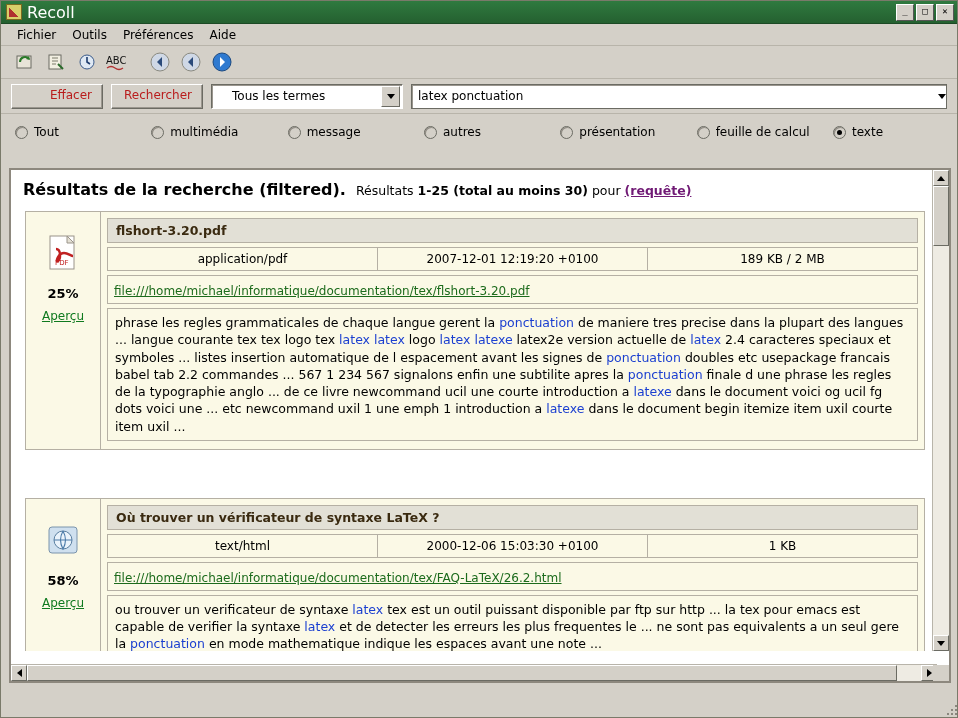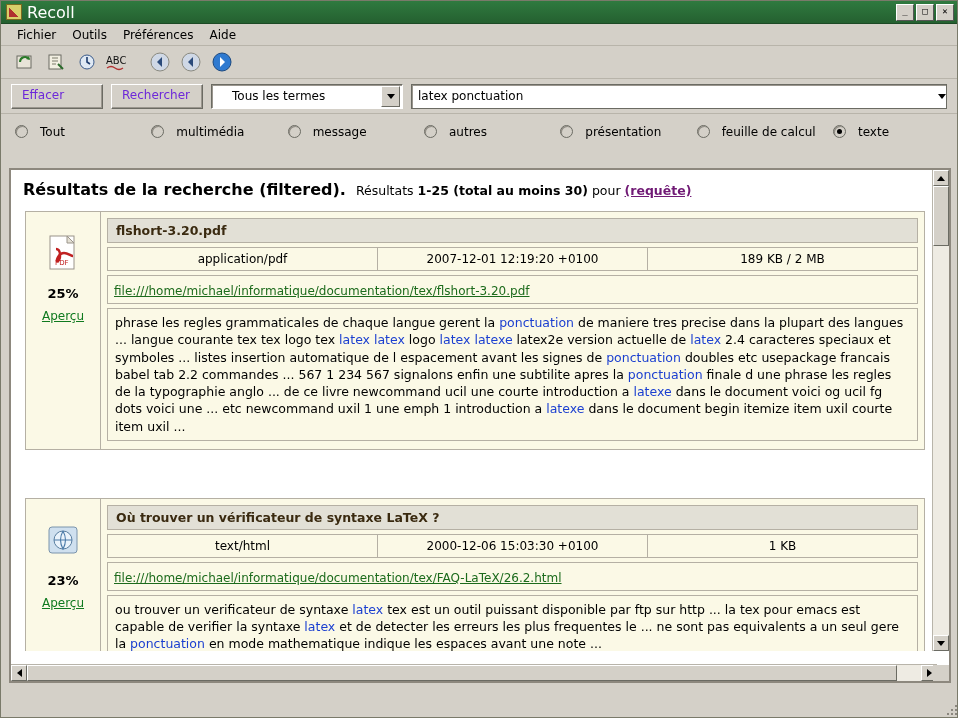--- a/index.html
+++ b/index.html
@@ -107,22 +107,22 @@
   }
   .btn {
     height: 23px;
     min-width: 70px;
     padding: 0 10px;
     background: #d4d0c8;
     border: 1px solid #ffffff;
     border-right-color: #6b6b63;
     border-bottom-color: #6b6b63;
     font-size: 12px;
-    color: #6d28d9;
-    text-align: left;
+    color: #b91c1c;
+    text-align: right;
     line-height: 21px;
     box-shadow: inset -1px -1px 0 #9a968e;
   }
   .combo {
     height: 23px;
     width: 190px;
     background: #ffffff;
     border: 1px solid #6b6b63;
     border-right-color: #ffffff;
     border-bottom-color: #ffffff;
@@ -178,22 +178,22 @@
     height: 36px;
     background: #d4d0c8;
     border-top: 1px solid #b8b4aa;
     display: flex;
     align-items: center;
     padding: 0 14px;
     gap: 0;
   }
   .radio-item {
     display: flex;
-    align-items: flex-start;
-    gap: 12px;
+    align-items: flex-end;
+    gap: 6px;
     font-size: 12px;
     color: #000;
     flex: 1;
     justify-content: flex-start;
     white-space: nowrap;
   }
   .radio {
     width: 11px; height: 11px;
     border-radius: 50%;
     border: 1px solid #6b6b63;
@@ -566,21 +566,21 @@
 
       <div class="result" style="margin-top:48px;">
         <div class="res-left">
           <div class="res-icon">
             <svg width="32" height="32" viewBox="0 0 32 32">
               <rect x="2" y="3" width="28" height="26" rx="3" fill="#cfe0ef" stroke="#7a94ac"></rect>
               <circle cx="16" cy="16" r="9" fill="#eaf3fb" stroke="#5a7fa0"></circle>
               <path d="M7 16 h18 M16 7 q5 9 0 18 q-5 -9 0 -18" stroke="#4a7aa8" fill="none" stroke-width="1.1"></path>
             </svg>
           </div>
-          <div class="pct">23%</div>
+          <div class="pct">58%</div>
           <a class="preview-link" href="#">Aperçu</a>
         </div>
         <div class="res-right">
           <div class="doc-title">Où trouver un vérificateur de syntaxe LaTeX ?</div>
           <div class="meta-row">
             <div class="meta-cell">text/html</div>
             <div class="meta-cell">2000-12-06 15:03:30 +0100</div>
             <div class="meta-cell">1 KB</div>
           </div>
           <div class="url-row">

